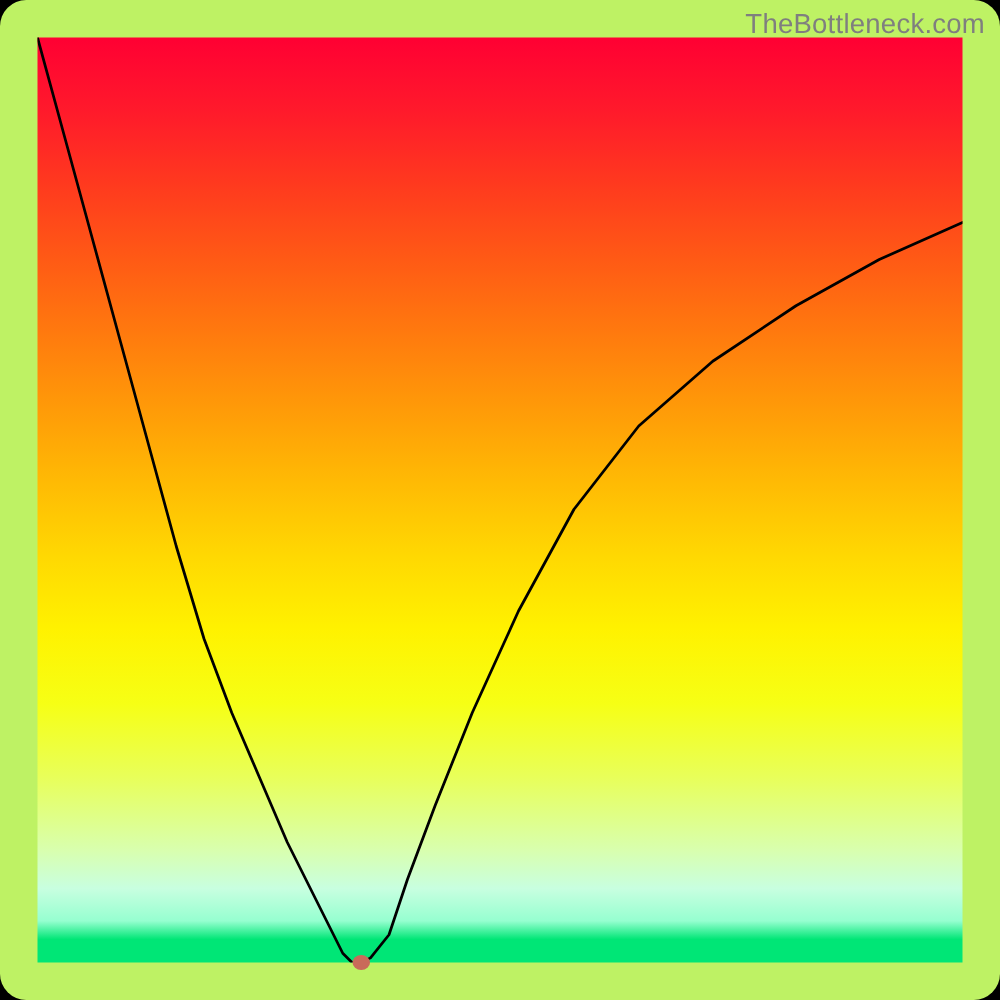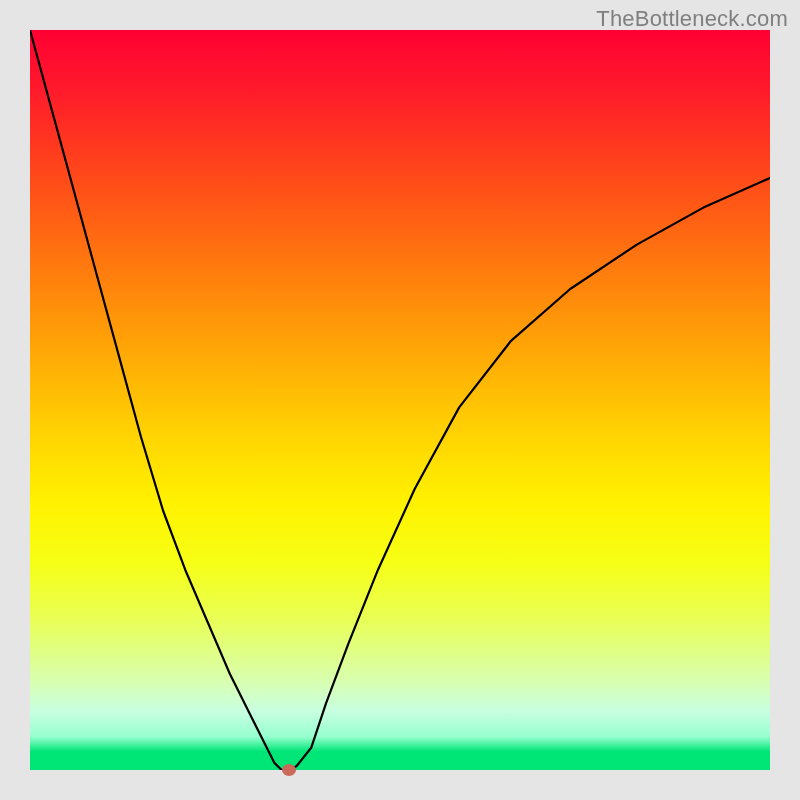--- a/index.html
+++ b/index.html
@@ -8,21 +8,22 @@
     height: 800px;
     overflow: hidden;
     background: #000;
     font-family: Arial, Helvetica, sans-serif;
     position: relative;
   }
   .frame {
     position: absolute;
     top: 0; left: 0;
     width: 800px; height: 800px;
-    background: #e5e5e5;
+    background: #bef264;
+    border-radius: 21px;
   }
   .plot-area {
     position: absolute;
     top: 30px;
     left: 30px;
     width: 740px;
     height: 740px;
     background: linear-gradient(to bottom,
       #ff0033 0%,
       #ff1a2b 8%,

